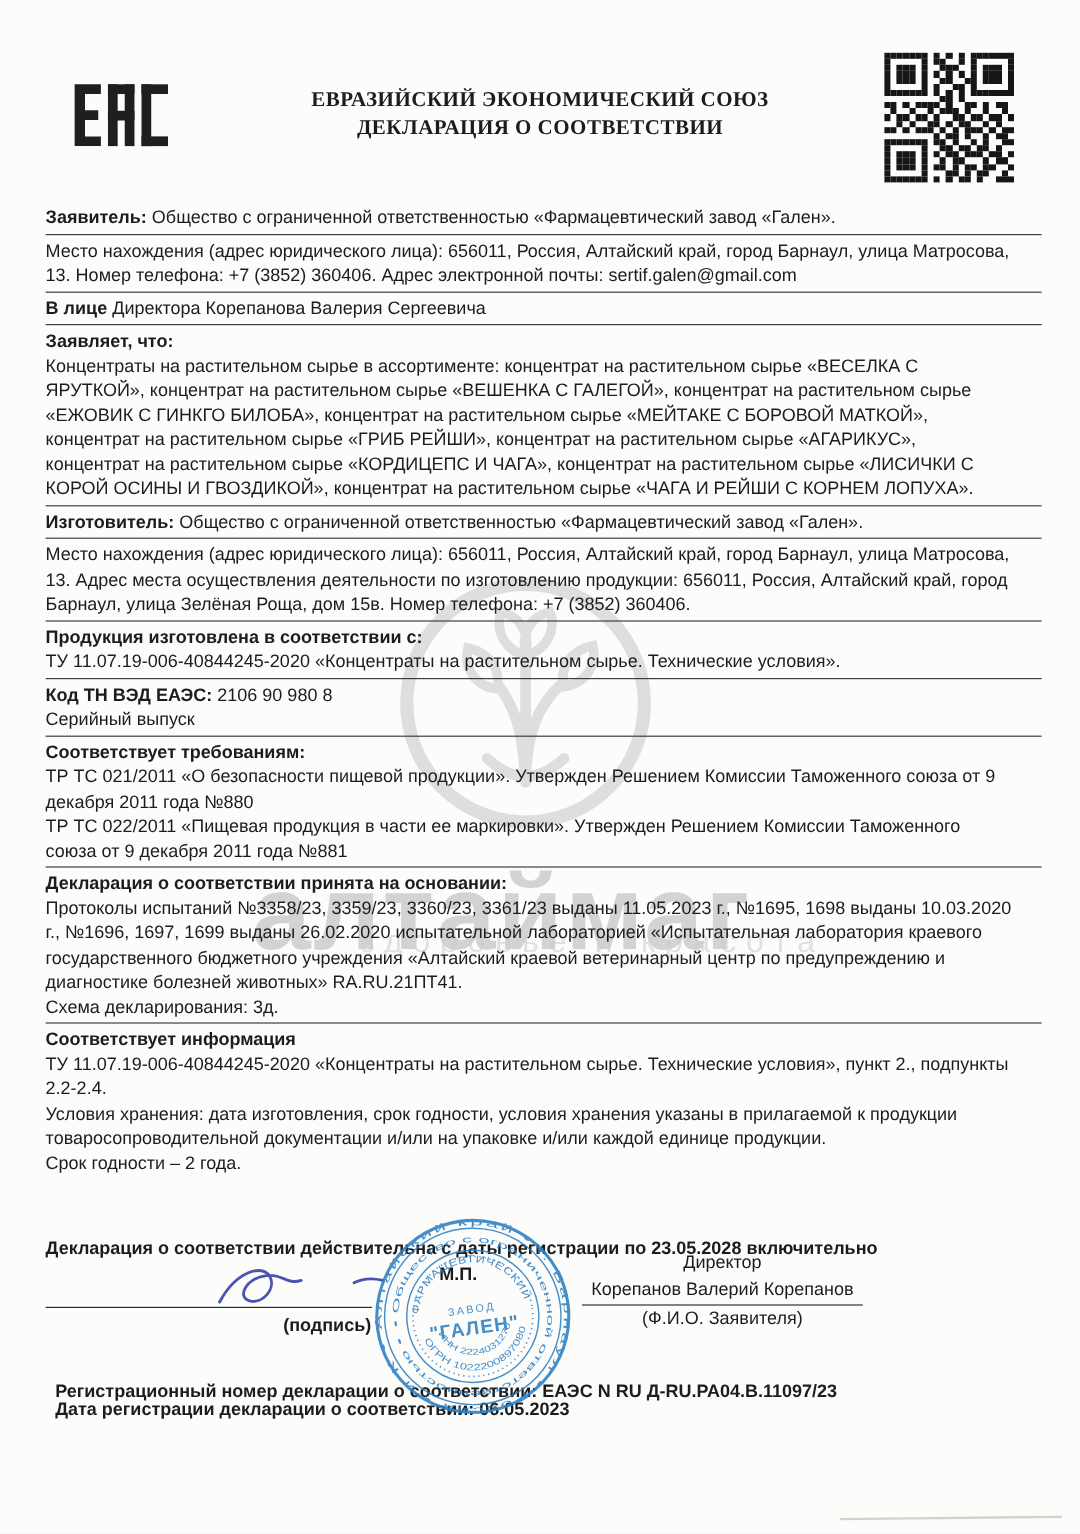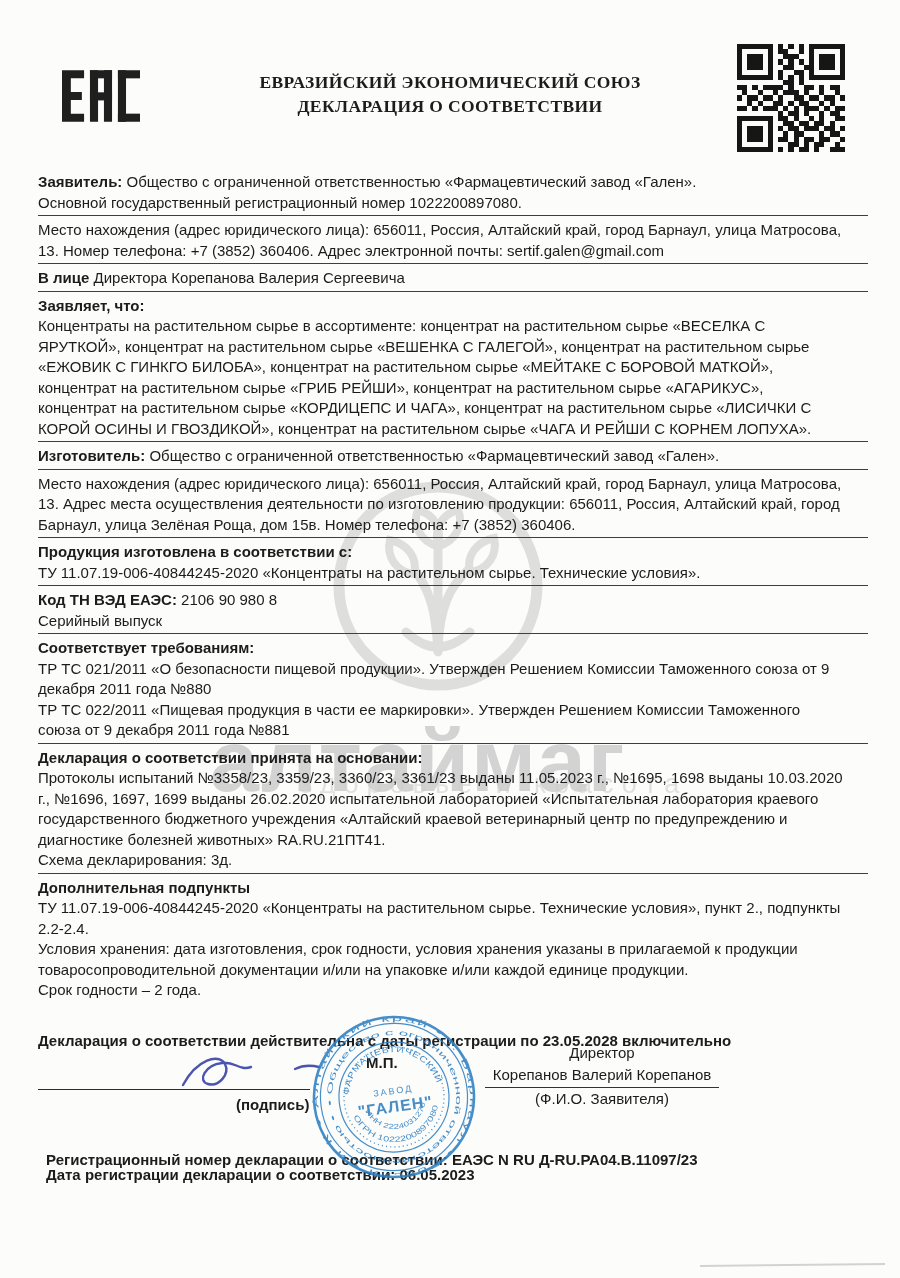--- a/index.html
+++ b/index.html
@@ -539,21 +539,21 @@
       <div></div>
       <div class="on"></div>
       <div class="on"></div>
       <div class="on"></div>
     </div>
 
   <div class="content">
 
     <div class="sec">
       <p><b>Заявитель:</b><span> Общество с ограниченной ответственностью «Фармацевтический завод «Гален».</span><br>
-      <span>Основной государственный регистрационный номер 1022200897080.</span></p>
+      </p>
     </div>
 
     <div class="sec">
       <p>Место нахождения (адрес юридического лица): 656011, Россия, Алтайский край, город Барнаул, улица Матросова, 13. Номер телефона: +7 (3852) 360406. Адрес электронной почты: sertif.galen@gmail.com</p>
     </div>
 
     <div class="sec">
       <p><b>В лице</b><span> Директора Корепанова Валерия Сергеевича</span></p>
     </div>
 
@@ -586,21 +586,21 @@
       <p>ТР ТС 022/2011 «Пищевая продукция в части ее маркировки». Утвержден Решением Комиссии Таможенного союза от 9 декабря 2011 года №881</p>
     </div>
 
     <div class="sec">
       <p><b>Декларация о соответствии принята на основании:</b></p>
       <p>Протоколы испытаний №3358/23, 3359/23, 3360/23, 3361/23 выданы 11.05.2023 г., №1695, 1698 выданы 10.03.2020 г., №1696, 1697, 1699 выданы 26.02.2020 испытательной лабораторией «Испытательная лаборатория краевого государственного бюджетного учреждения «Алтайский краевой ветеринарный центр по предупреждению и диагностике болезней животных» RA.RU.21ПТ41.</p>
       <p>Схема декларирования: 3д.</p>
     </div>
 
     <div class="sec last">
-      <p><b>Дополнительная подпункты</b></p>
+      <p><b>Соответствует информация</b></p>
       <p>ТУ 11.07.19-006-40844245-2020 «Концентраты на растительном сырье. Технические условия», пункт 2., подпункты 2.2-2.4.</p>
       <p>Условия хранения: дата изготовления, срок годности, условия хранения указаны в прилагаемой к продукции товаросопроводительной документации и/или на упаковке и/или каждой единице продукции.</p>
       <p>Срок годности – 2 года.</p>
     </div>
   </div>
 
   <div class="abs validity">Декларация о соответствии действительна с даты регистрации по 23.05.2028 включительно</div>
 
   <svg class="abs sign-svg" width="190" height="60" viewBox="0 0 190 60" aria-hidden="true">
     <g fill="none" stroke="#4c55ae" stroke-width="2.4" stroke-linecap="round">

